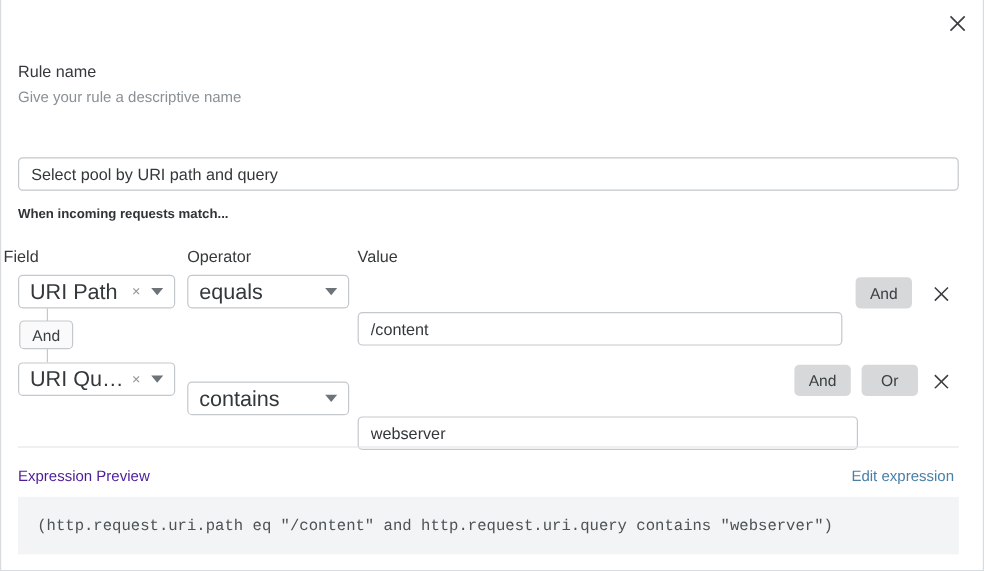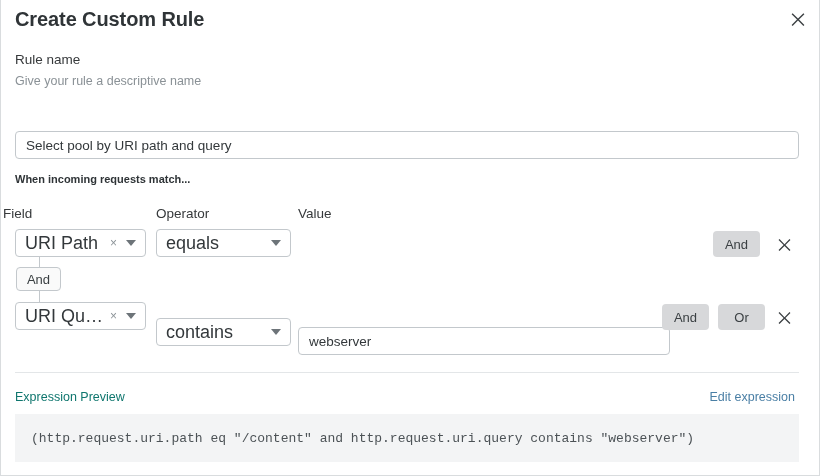--- a/index.html
+++ b/index.html
@@ -139,21 +139,21 @@
     margin: 0 9px 0 7px;
   }
 
   .sel-field-1    { left: 14px;  top: 229px; width: 131px; }
   .sel-operator-1 { left: 155px; top: 229px; width: 135px; }
   .sel-field-2    { left: 14px;  top: 302px; width: 131px; }
   .sel-operator-2 { left: 155px; top: 302px; width: 135px; margin-top: 16px; }
 
   
   .val-input-1 { left: 297px; top: 229px; width: 404px; height: 28px; }
-  .val-input-2 { left: 297px; top: 296px; width: 372px; height: 28px; }
+  .val-input-2 { left: 297px; top: 316px; width: 417px; height: 28px; }
 
   
   .logic-btn {
     position: absolute;
     box-sizing: border-box;
     height: 26px;
     background: #d7d8da;
     border: none;
     border-radius: 4px;
     font-family: "Liberation Sans", sans-serif;
@@ -215,21 +215,21 @@
     top: 372px;
     width: 784px;
     height: 1px;
     background: #e3e6e8;
   }
   .expr-label {
     position: absolute;
     left: 14px;
     top: 390px;
     font-size: 12.5px;
-    color: #0f766e;
+    color: #4c1d95;
   }
   .edit-expr-link {
     position: absolute;
     right: 24px;
     top: 390px;
     font-size: 12.5px;
     color: #4a7fa5;
     text-decoration: none;
     cursor: pointer;
   }
@@ -249,21 +249,20 @@
     padding-left: 16px;
     white-space: nowrap;
     overflow: hidden;
   }
 </style>
 </head>
 <body>
 
 <div class="modal">
 
-  <div class="modal-title">Create Custom Rule</div>
 
   <button class="close-btn">
     <svg width="14" height="14" viewBox="0 0 14 14">
       <path d="M1.6 1.2 L7 6.6 L12.4 1.2 L13.4 2.2 L8 7.6 L13.4 13 L12.4 14 L7 8.6 L1.6 14 L0.6 13 L6 7.6 L0.6 2.2 Z" fill="#3c4043"></path>
     </svg>
   </button>
 
   <div class="field-label rule-name-label">Rule name</div>
   <div class="field-sublabel rule-name-sublabel">Give your rule a descriptive name</div>
   <input class="text-input rule-name-input" type="text" value="Select pool by URI path and query" style="">
@@ -278,20 +277,21 @@
     <span class="select-text">URI Path</span>
     <span class="select-clear">×</span>
     <span class="caret"></span>
   </div>
 
   <div class="select-box sel-operator-1">
     <span class="select-text">equals</span>
     <span class="caret"></span>
   </div>
 
+  <input class="text-input val-input-1" type="text" value="/content" style="">
 
   <button class="logic-btn btn-and-1">And</button>
 
   <button class="remove-btn rm-1">
     <svg width="13" height="13" viewBox="0 0 14 14">
       <path d="M1.6 1.2 L7 6.6 L12.4 1.2 L13.4 2.2 L8 7.6 L13.4 13 L12.4 14 L7 8.6 L1.6 14 L0.6 13 L6 7.6 L0.6 2.2 Z" fill="#3c4043"></path>
     </svg>
   </button>
 
   <div class="connector-line"></div>

